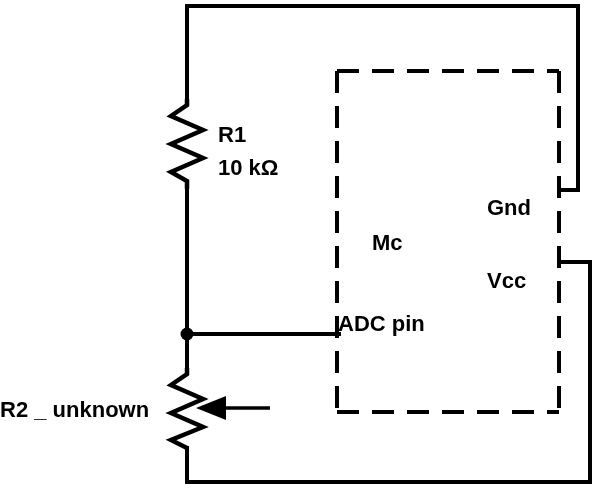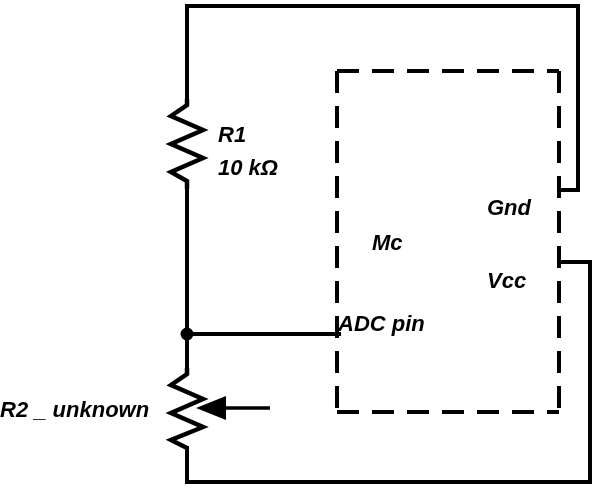--- a/index.html
+++ b/index.html
@@ -10,21 +10,20 @@
   }
   body {
     font-family: "Liberation Sans", sans-serif;
   }
   #canvas {
     position: relative;
     width: 600px;
     height: 488px;
     background: #ffffff;
     overflow: hidden;
-    font-style: italic;
   }
   svg#schematic {
     display: block;
     width: 600px;
     height: 488px;
   }
   .wire {
     stroke: #000000;
     stroke-width: 4;
     fill: none;

